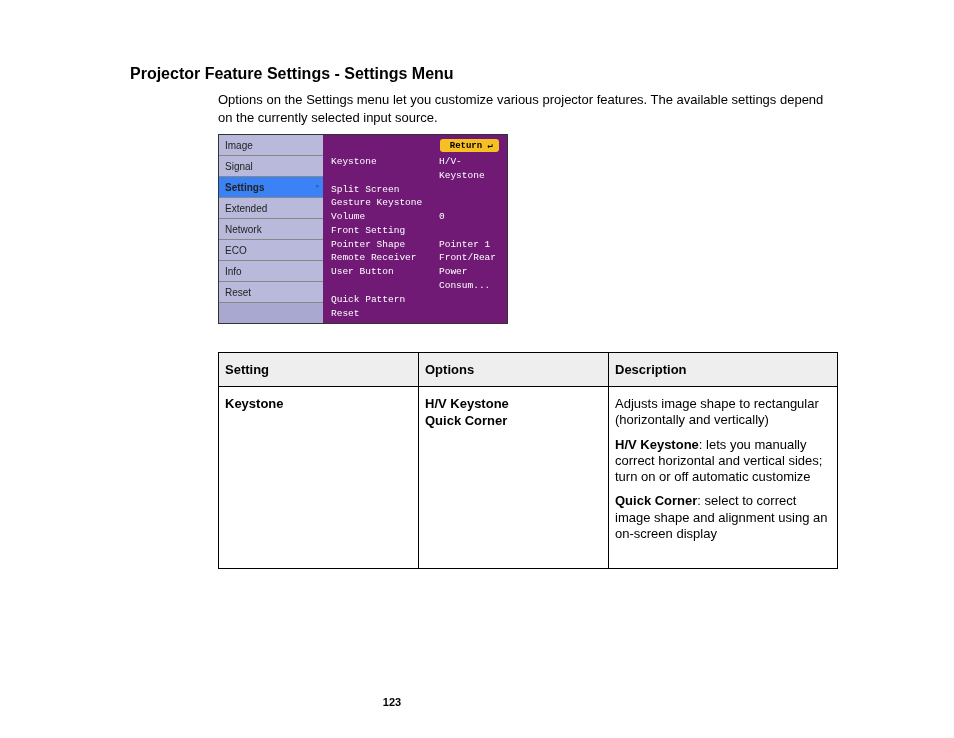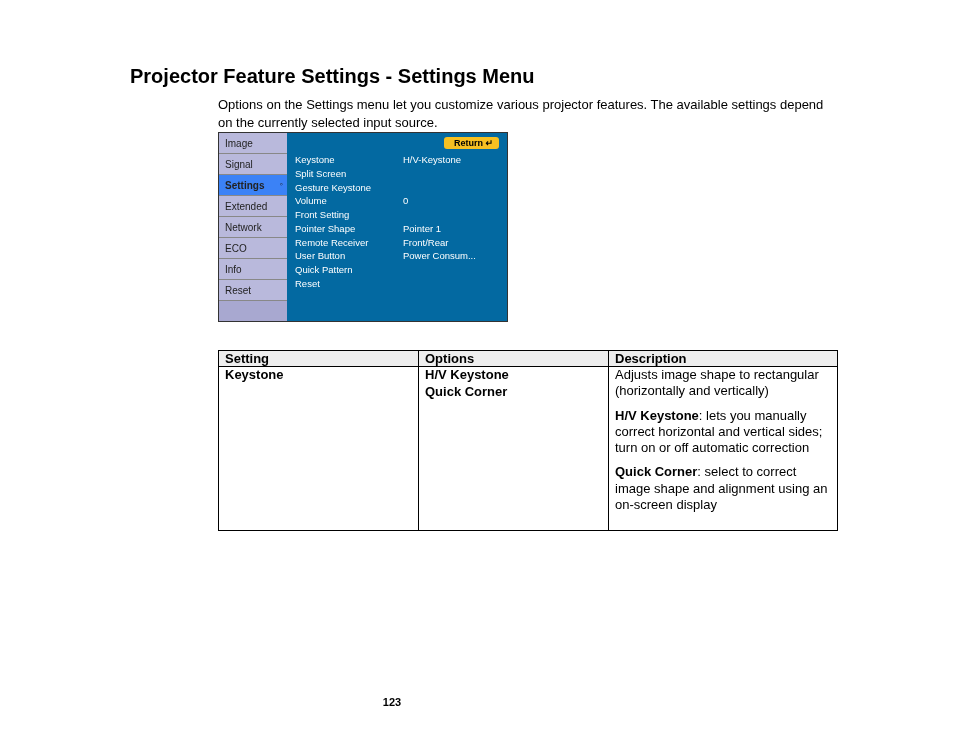--- a/index.html
+++ b/index.html
@@ -7,44 +7,44 @@
       width: 954px;
       height: 738px;
       background: #fff;
       font-family: Arial, Helvetica, sans-serif;
       font-size: 13px;
       color: #000;
       padding: 65px 120px 0 130px;
       position: relative;
     }
     h1 {
-      font-size: 20px;
+      font-size: 16px;
       font-weight: bold;
       margin-bottom: 8px;
     }
     .intro {
       margin-left: 88px;
-      margin-bottom: 1px;
+      margin-bottom: 8px;
       line-height: 1.35;
       font-size: 13px;
     }
 
     
     .osd {
       margin-left: 88px;
       width: 290px;
       height: 190px;
       border: 1px solid #333;
       background: #888;
       display: flex;
       position: relative;
       overflow: hidden;
     }
     .osd-left {
-      width: 68px;
+      width: 104px;
       background: #a8a8d0;
       display: flex;
       flex-direction: column;
     }
     .osd-left-item {
       font-size: 10px;
       padding: 5px 6px 4px 6px;
       border-bottom: 1px solid #888;
       color: #222;
       background: #b9b9dc;
@@ -56,24 +56,25 @@
     }
     .osd-left-item.selected::after {
       content: '◦';
       position: absolute;
       right: 4px;
       top: 4px;
       font-size: 9px;
     }
     .osd-right {
       flex: 1;
-      background: #0369a1;
+      background: #701a75;
       position: relative;
       color: #fff;
       font-size: 9.5px;
+      font-family: Liberation Mono, monospace;
     }
     .osd-return {
       position: absolute;
       top: 4px;
       right: 8px;
       background: #f6c022;
       color: #000;
       font-size: 9px;
       font-weight: bold;
       padding: 1px 6px 1px 10px;
@@ -97,21 +98,21 @@
       margin-left: 88px;
       margin-top: 28px;
       border-collapse: collapse;
       width: 620px;
       font-size: 13px;
     }
     table.settings th, table.settings td {
       border: 1px solid #000;
       text-align: left;
       vertical-align: top;
-      padding: 0 6px;
+      padding: 9px 6px;
     }
     table.settings th {
       background: #eeeeee;
       font-weight: bold;
     }
     table.settings td.setting-col, table.settings th.setting-col { width: 200px; }
     table.settings td.options-col, table.settings th.options-col { width: 190px; }
     .opt-line { font-weight: bold; margin-bottom: 2px; }
     .desc-block { margin-bottom: 8px; line-height: 1.25; }
     .desc-block:last-child { margin-bottom: 17px; }
@@ -204,20 +205,20 @@
   </thead>
   <tbody>
     <tr>
       <td class="setting-col"><b>Keystone</b></td>
       <td class="options-col" id="cell-options">
           <div class="opt-line">H/V Keystone</div>
           <div class="opt-line">Quick Corner</div>
         </td>
       <td id="cell-desc">
           <div class="desc-block"><span>Adjusts image shape to rectangular (horizontally and vertically)</span></div>
-          <div class="desc-block"><span class="lead">H/V Keystone</span><span>: lets you manually correct horizontal and vertical sides; turn on or off automatic correction</span></div>
+          <div class="desc-block"><span class="lead">H/V Keystone</span><span>: lets you manually correct horizontal and vertical sides; turn on or off automatic customize</span></div>
           <div class="desc-block"><span class="lead">Quick Corner</span><span>: select to correct image shape and alignment using an on-screen display</span></div>
         </td>
     </tr>
   </tbody>
 </table>
 
 <div class="page-num">123</div>
 
 </body></html>

